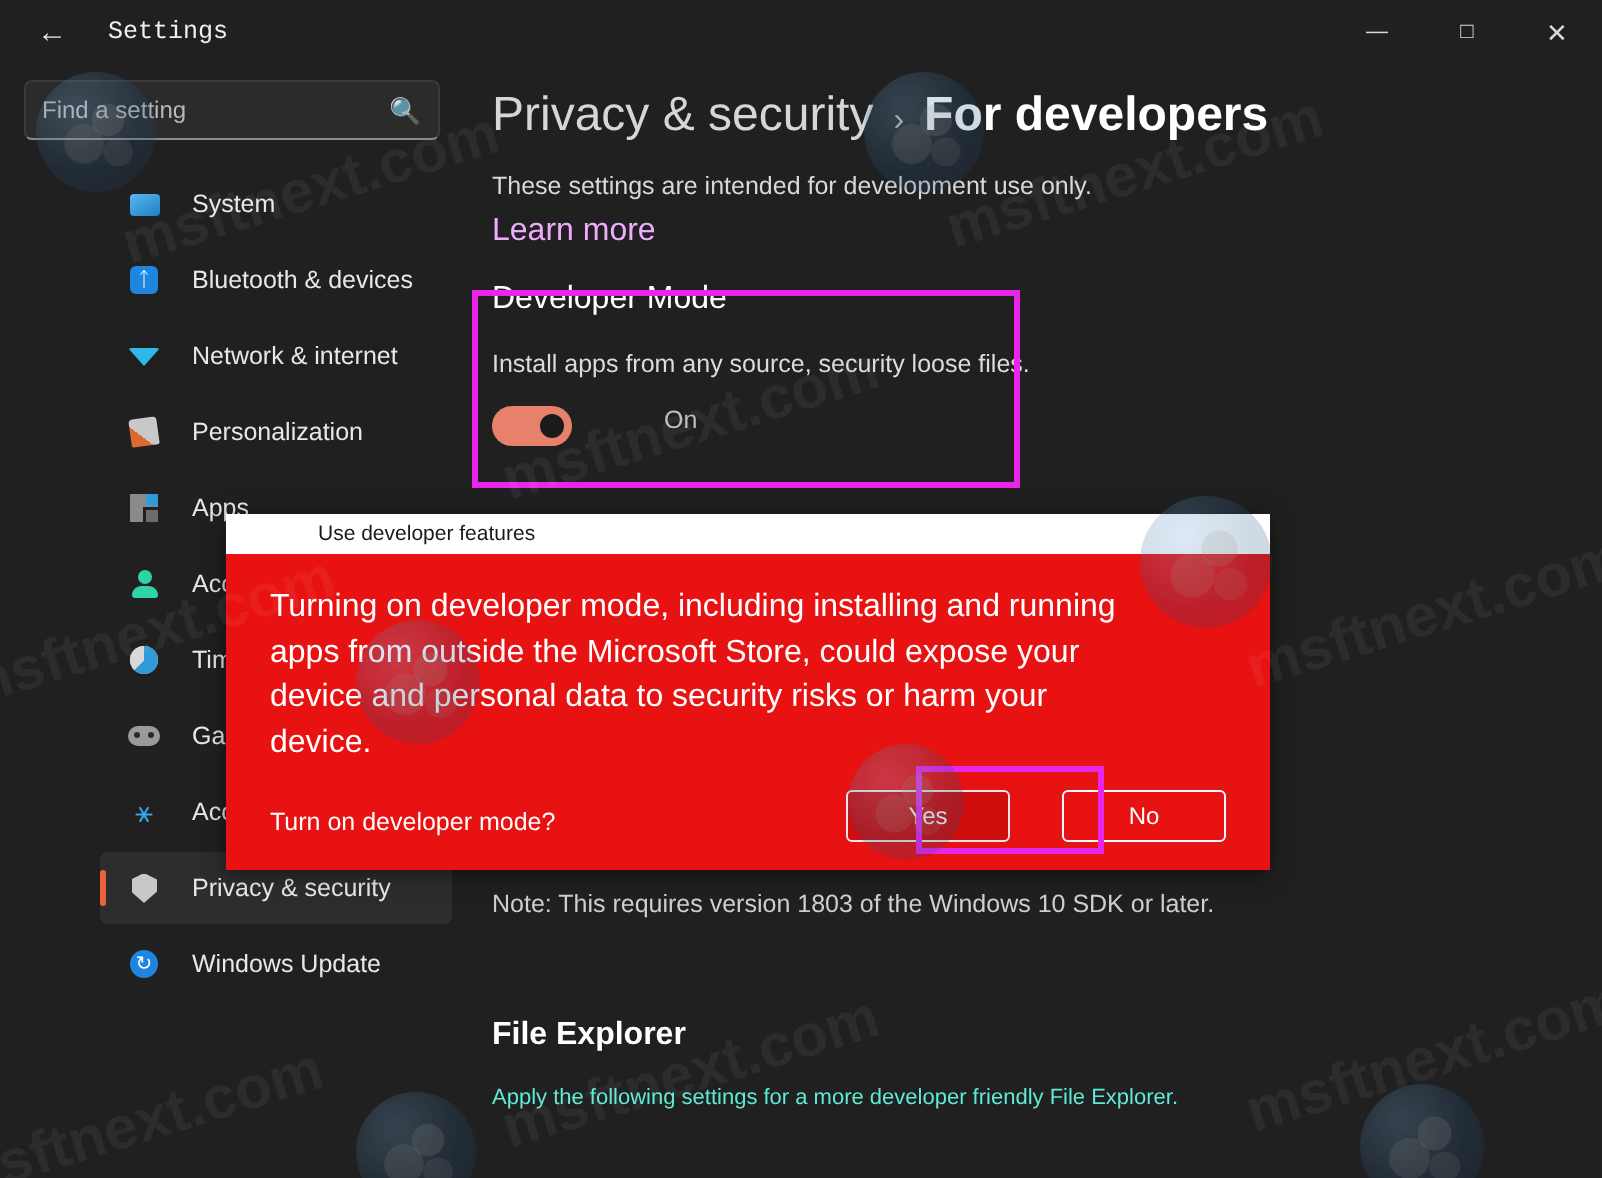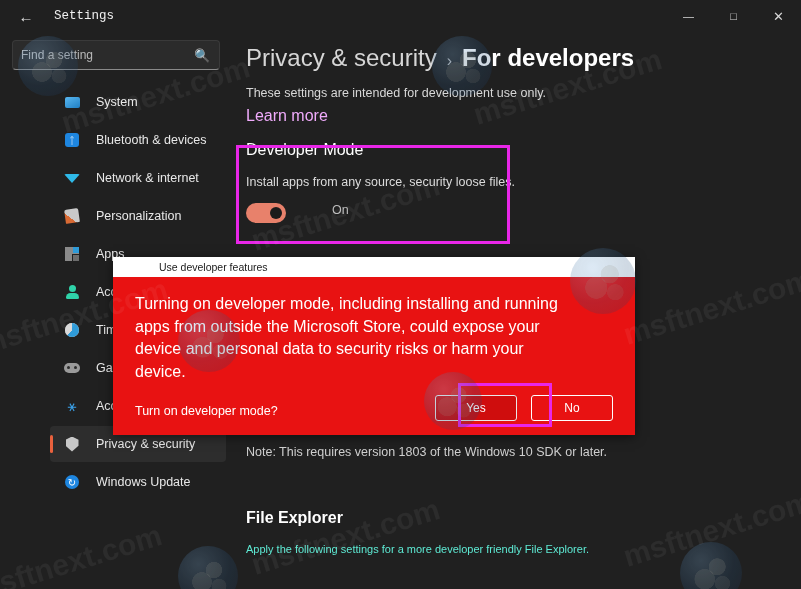--- a/index.html
+++ b/index.html
@@ -248,21 +248,21 @@
     font-size: 16px; color: #ffffff; line-height: 1.42;
     max-width: 440px;
   }
   .dlg-question {
     margin-top: 20px;
     font-size: 12.5px; color: #ffffff;
   }
   .dlg-buttons {
     position: absolute;
     right: 22px; bottom: 14px;
-    display: flex; gap: 14px; align-items: center;
+    display: flex; gap: 26px; align-items: center;
   }
   .dlg-btn {
     width: 82px; height: 26px;
     border-radius: 3px;
     border: 1px solid #ffffff;
     background: transparent;
     color: #ffffff;
     font-size: 12px;
     font-family: "Liberation Sans", sans-serif;
     display: flex; align-items: center; justify-content: center;

